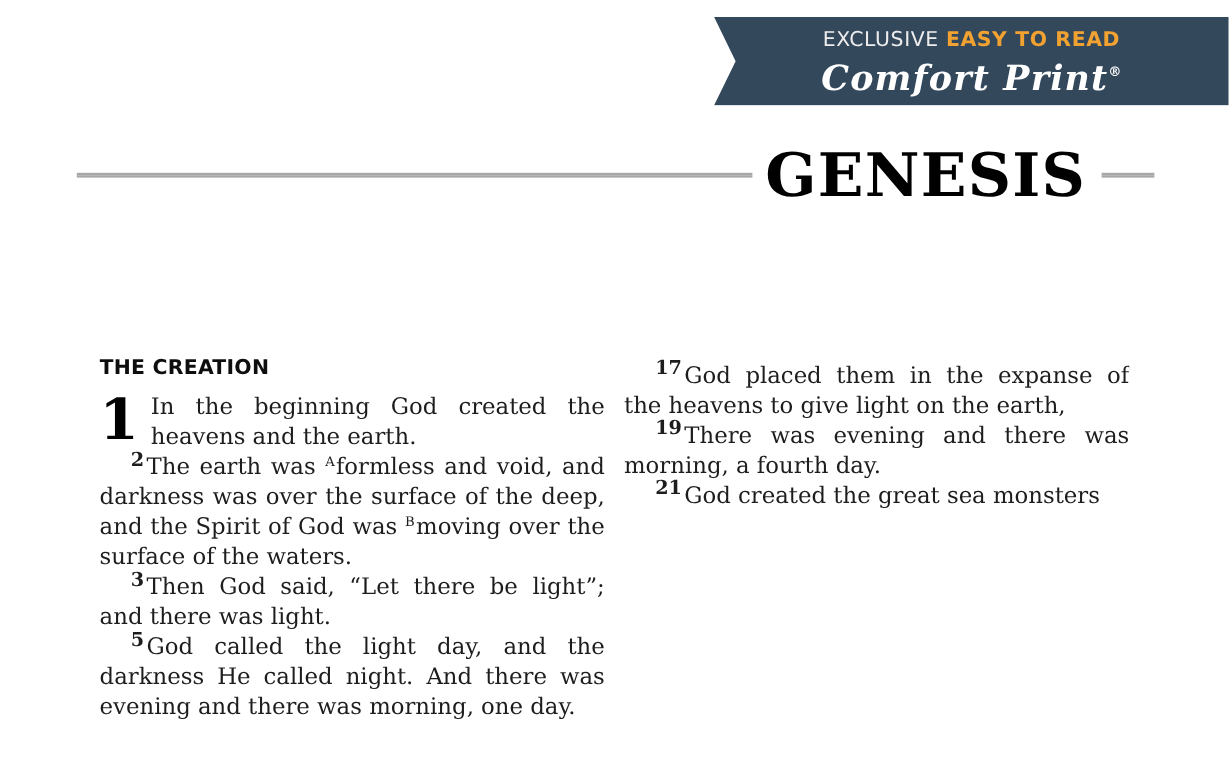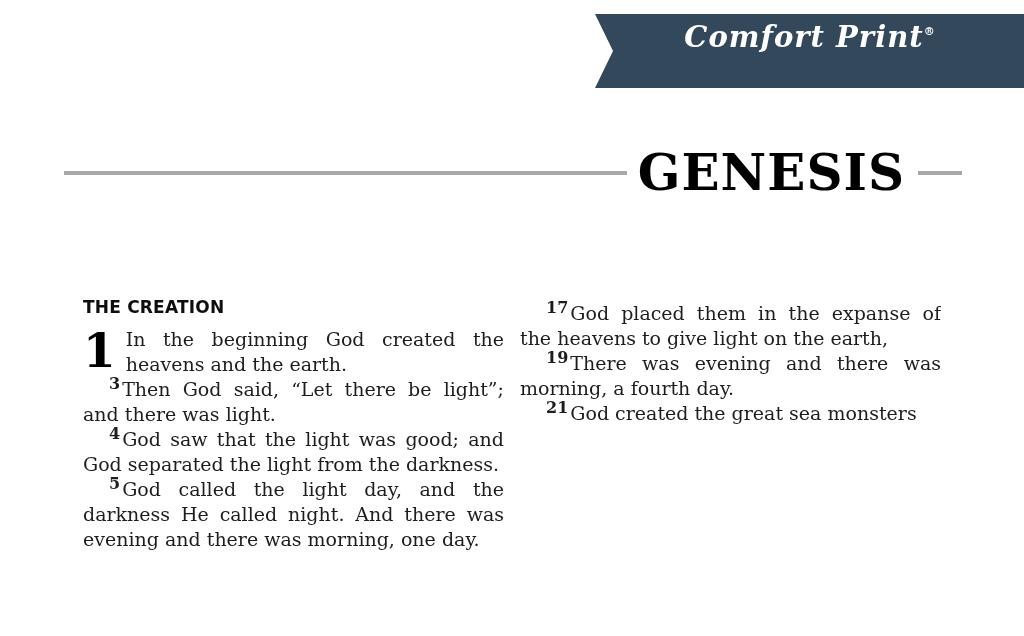--- a/index.html
+++ b/index.html
@@ -35,21 +35,21 @@
   .banner-line2{
     margin-top:2px;
     font-family:"DejaVu Serif", serif;
     font-style:italic;font-weight:700;
     font-size:29px;line-height:32px;letter-spacing:1px;
   }
   .reg-mark{font-size:11px;vertical-align:12px;font-style:normal;letter-spacing:0;}
 
   
   .heading-row{
-    position:absolute;top:145px;left:64px;right:62px;
+    position:absolute;top:118px;left:64px;right:62px;
     display:flex;align-items:center;
   }
   .double-rule{
     height:3px;
     border-top:2px solid var(--rule);
     border-bottom:2px solid var(--rule);
   }
   .rule-left{flex:1;margin-right:11px;}
   .rule-right{width:44px;margin-left:13px;}
   .book-title{
@@ -88,37 +88,42 @@
   sup.xref{
     font-weight:400;font-size:11px;line-height:0;
     margin-right:1px;
   }
   em{font-style:italic;}
 </style>
 </head>
 <body>
 
 <div class="banner">
+  <div class="banner-line1">
+    <span>EXCLUSIVE</span>
+    <span> </span>
+    <span class="accent">EASY TO READ</span>
+  </div>
   <div class="banner-line2">
     <span>Comfort Print</span><span class="reg-mark">®</span>
   </div>
 </div>
 
 <div class="heading-row">
   <div class="double-rule rule-left"></div>
   <div class="book-title">GENESIS</div>
   <div class="double-rule rule-right"></div>
 </div>
 
 <div class="columns">
   <div class="col col-left">
     <h3 class="section-heading">THE CREATION</h3>
   <p class="verse chapter"><span class="dropcap">1</span>In the beginning God created the heavens and the earth.</p>
+      <p class="verse indent"><sup class="vnum">2</sup>The earth was <sup class="xref">A</sup>formless and void, and darkness was over the surface of the deep, and the Spirit of God was <sup class="xref">B</sup>moving over the surface of the waters.</p>
       <p class="verse indent"><sup class="vnum">3</sup>Then God said, “Let there be light”; and there was light.</p>
-      <p class="verse indent"><sup class="vnum">4</sup>God saw that the light was good; and God separated the light from the darkness.</p>
       <p class="verse indent"><sup class="vnum">5</sup>God called the light day, and the darkness He called night. And there was evening and there was morning, one day.</p>
     </div>
   <div class="col col-right">
       <p class="verse indent"><sup class="vnum">17</sup>God placed them in the expanse of the heavens to give light on the earth,</p>
       <p class="verse indent"><sup class="vnum">19</sup>There was evening and there was morning, a fourth day.</p>
       <p class="verse indent"><sup class="vnum">21</sup>God created the great sea monsters</p>
     </div>
 </div>
 
 </body></html>

